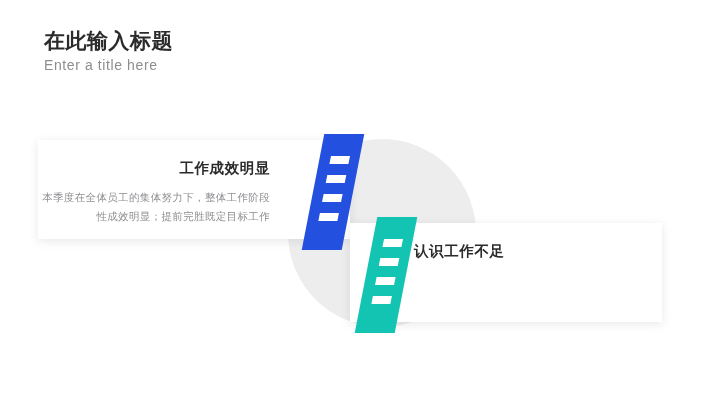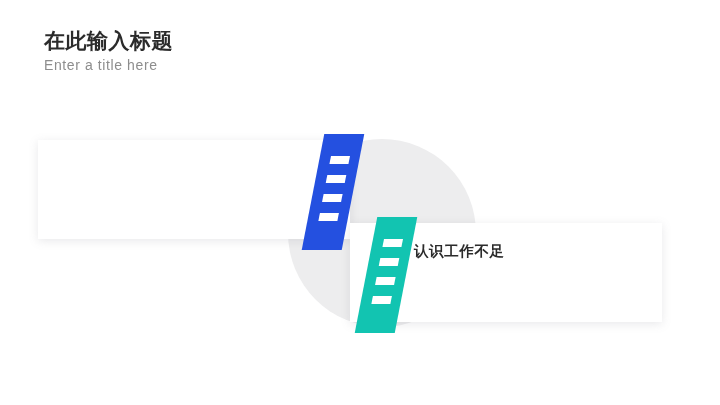--- a/index.html
+++ b/index.html
@@ -161,20 +161,22 @@
 
   <div id="deco-circle" style="background: rgb(237, 237, 238);"></div>
 
   <div id="header">
     <div id="page-title" style="color: rgb(43, 43, 43);">在此输入标题</div>
     <div id="page-subtitle" style="color: rgb(141, 141, 141);">Enter a title here</div>
   </div>
 
   <div class="card" id="card-1">
     <div class="card-body-inner">
+      <div class="card-title">工作成效明显</div>
+      <div class="card-text">本季度在全体员工的集体努力下，整体工作阶段性成效明显；提前完胜既定目标工作</div>
     </div>
   </div>
 
   <div class="card" id="card-2">
     <div class="card-body-inner">
       <div class="card-title">认识工作不足</div>
     </div>
   </div>
 
   <div class="ribbon" id="ribbon-blue" style="background: rgb(36, 80, 224);">

